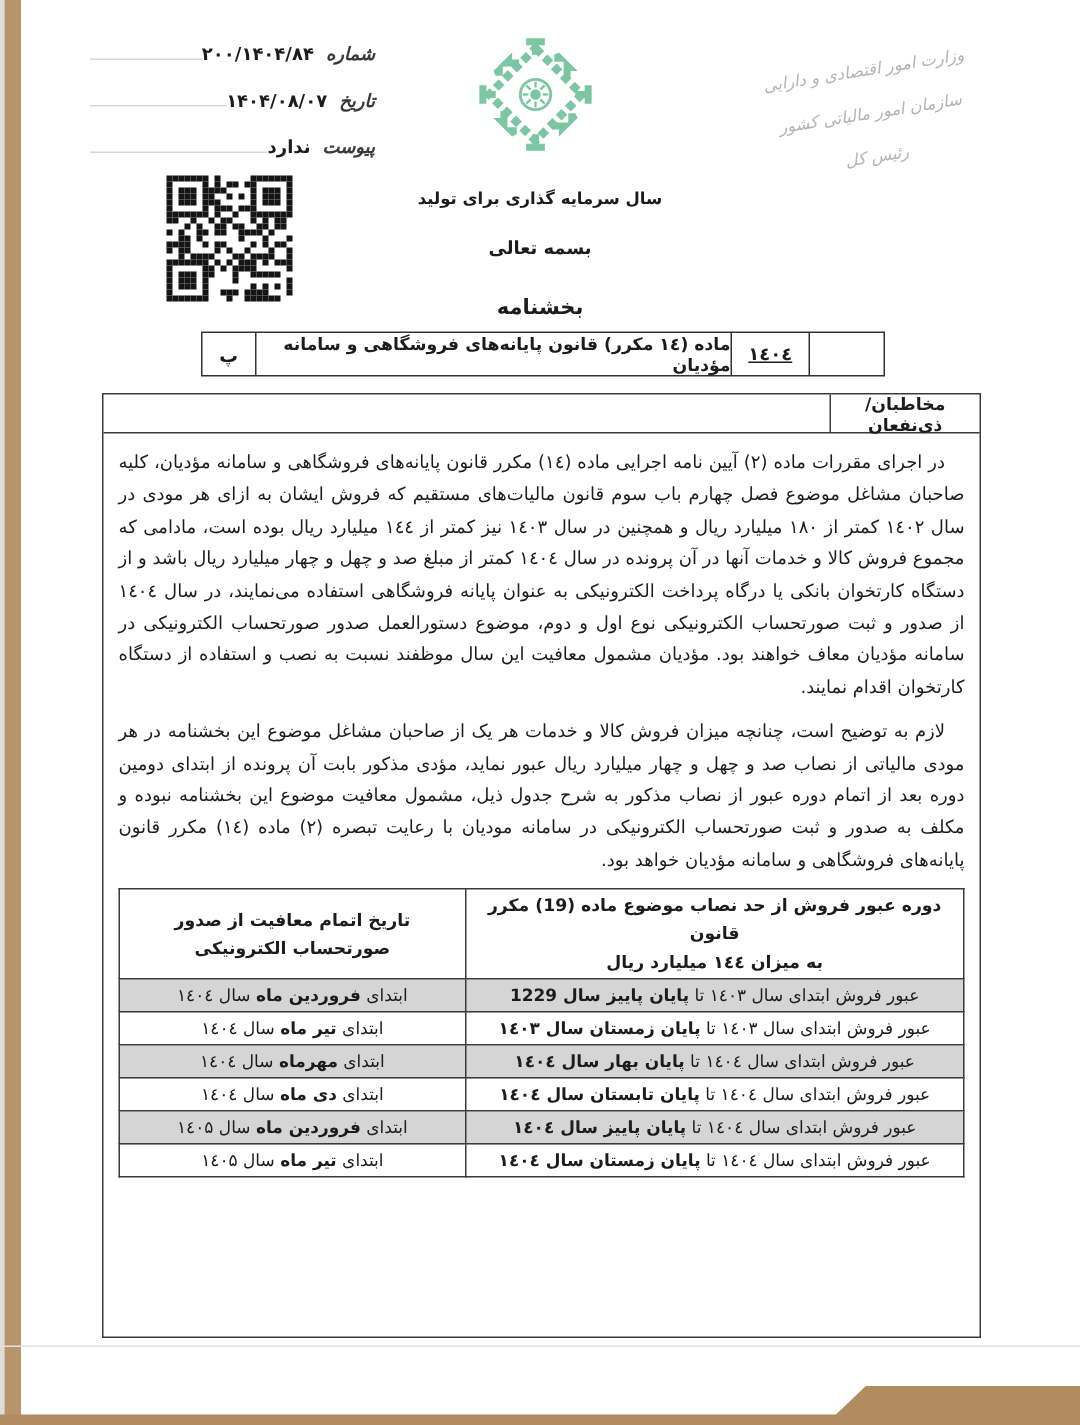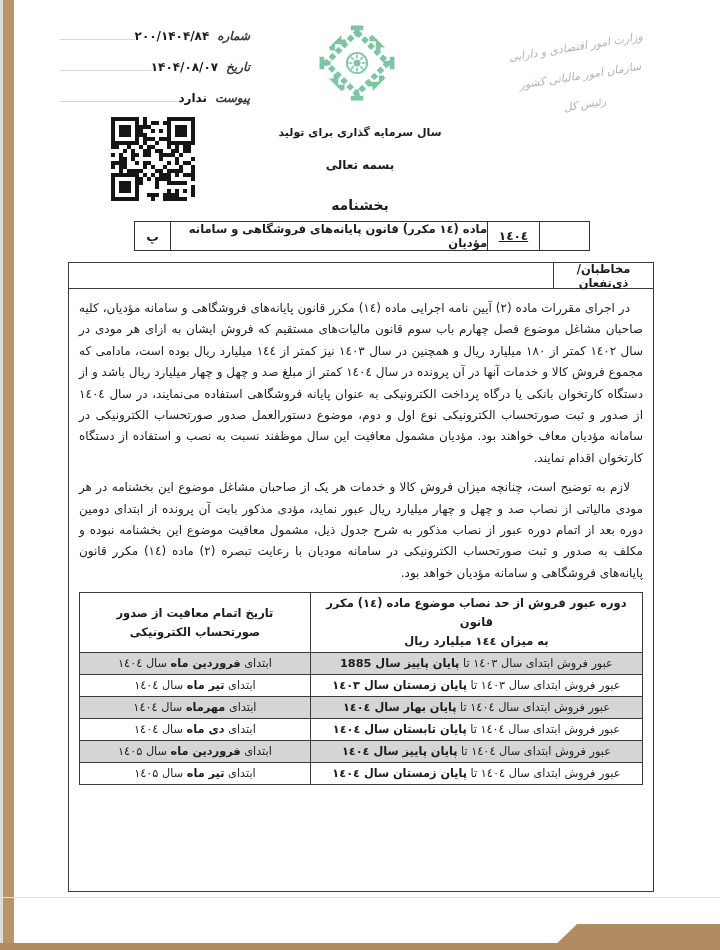--- a/index.html
+++ b/index.html
@@ -401,32 +401,32 @@
   </div>
 
   <div class="body-area">
     <p class="para">در اجرای مقررات ماده (۲) آیین نامه اجرایی ماده (۱٤) مکرر قانون پایانه‌های فروشگاهی و سامانه مؤدیان، کلیه صاحبان مشاغل موضوع فصل چهارم باب سوم قانون مالیات‌های مستقیم که فروش ایشان به ازای هر مودی در سال ۱٤۰۲ کمتر از ۱۸۰ میلیارد ریال و همچنین در سال ۱٤۰۳ نیز کمتر از ۱٤٤ میلیارد ریال بوده است، مادامی که مجموع فروش کالا و خدمات آنها در آن پرونده در سال ۱٤۰٤ کمتر از مبلغ صد و چهل و چهار میلیارد ریال باشد و از دستگاه کارتخوان بانکی یا درگاه پرداخت الکترونیکی به عنوان پایانه فروشگاهی استفاده می‌نمایند، در سال ۱٤۰٤ از صدور و ثبت صورتحساب الکترونیکی نوع اول و دوم، موضوع دستورالعمل صدور صورتحساب الکترونیکی در سامانه مؤدیان معاف خواهند بود. مؤدیان مشمول معافیت این سال موظفند نسبت به نصب و استفاده از دستگاه کارتخوان اقدام نمایند.</p>
     <p class="para">لازم به توضیح است، چنانچه میزان فروش کالا و خدمات هر یک از صاحبان مشاغل موضوع این بخشنامه در هر مودی مالیاتی از نصاب صد و چهل و چهار میلیارد ریال عبور نماید، مؤدی مذکور بابت آن پرونده از ابتدای دومین دوره بعد از اتمام دوره عبور از نصاب مذکور به شرح جدول ذیل، مشمول معافیت موضوع این بخشنامه نبوده و مکلف به صدور و ثبت صورتحساب الکترونیکی در سامانه مودیان با رعایت تبصره (۲) ماده (۱٤) مکرر قانون پایانه‌های فروشگاهی و سامانه مؤدیان خواهد بود.</p>
 
     <table class="exemption">
       <thead>
         <tr>
           <th class="col-period">
-            <span class="th-line">دوره عبور فروش از حد نصاب موضوع ماده (۱٤) مکرر قانون</span>
+            <span class="th-line">دوره عبور فروش از حد نصاب موضوع ماده (19) مکرر قانون</span>
             <span class="th-line">به میزان ۱٤٤ میلیارد ریال</span>
           </th>
           <th class="col-end">
             <span class="th-line">تاریخ اتمام معافیت از صدور</span>
             <span class="th-line">صورتحساب الکترونیکی</span>
           </th>
         </tr>
       </thead>
       <tbody>
         <tr>
-          <td><span>عبور فروش ابتدای سال ۱٤۰۳ تا </span><span class="b">پایان پاییز سال 1885</span></td>
+          <td><span>عبور فروش ابتدای سال ۱٤۰۳ تا </span><span class="b">پایان پاییز سال 1229</span></td>
           <td><span>ابتدای </span><span class="b">فروردین ماه</span><span> سال ۱٤۰٤</span></td>
         </tr>
         <tr>
           <td><span>عبور فروش ابتدای سال ۱٤۰۳ تا </span><span class="b">پایان زمستان سال ۱٤۰۳</span></td>
           <td><span>ابتدای </span><span class="b">تیر ماه</span><span> سال ۱٤۰٤</span></td>
         </tr>
         <tr>
           <td><span>عبور فروش ابتدای سال ۱٤۰٤ تا </span><span class="b">پایان بهار سال ۱٤۰٤</span></td>
           <td><span>ابتدای </span><span class="b">مهرماه</span><span> سال ۱٤۰٤</span></td>
         </tr>

